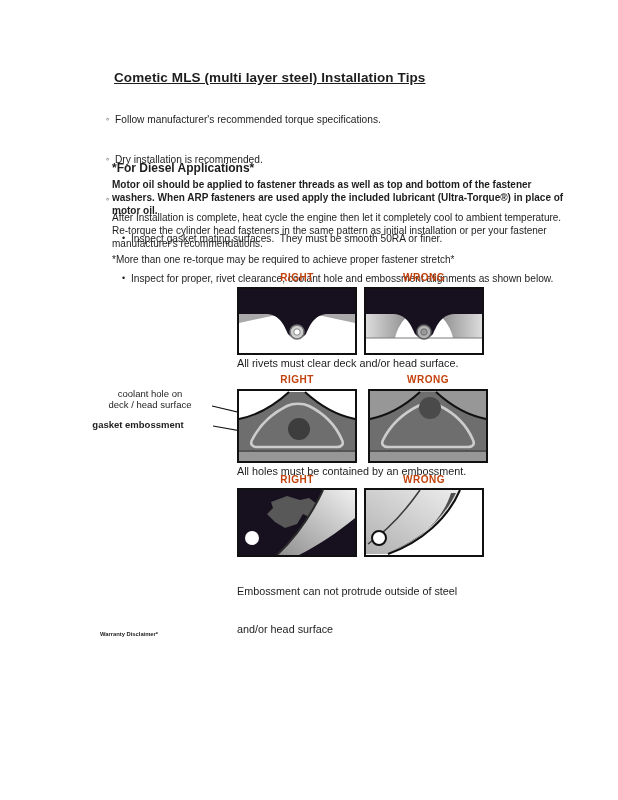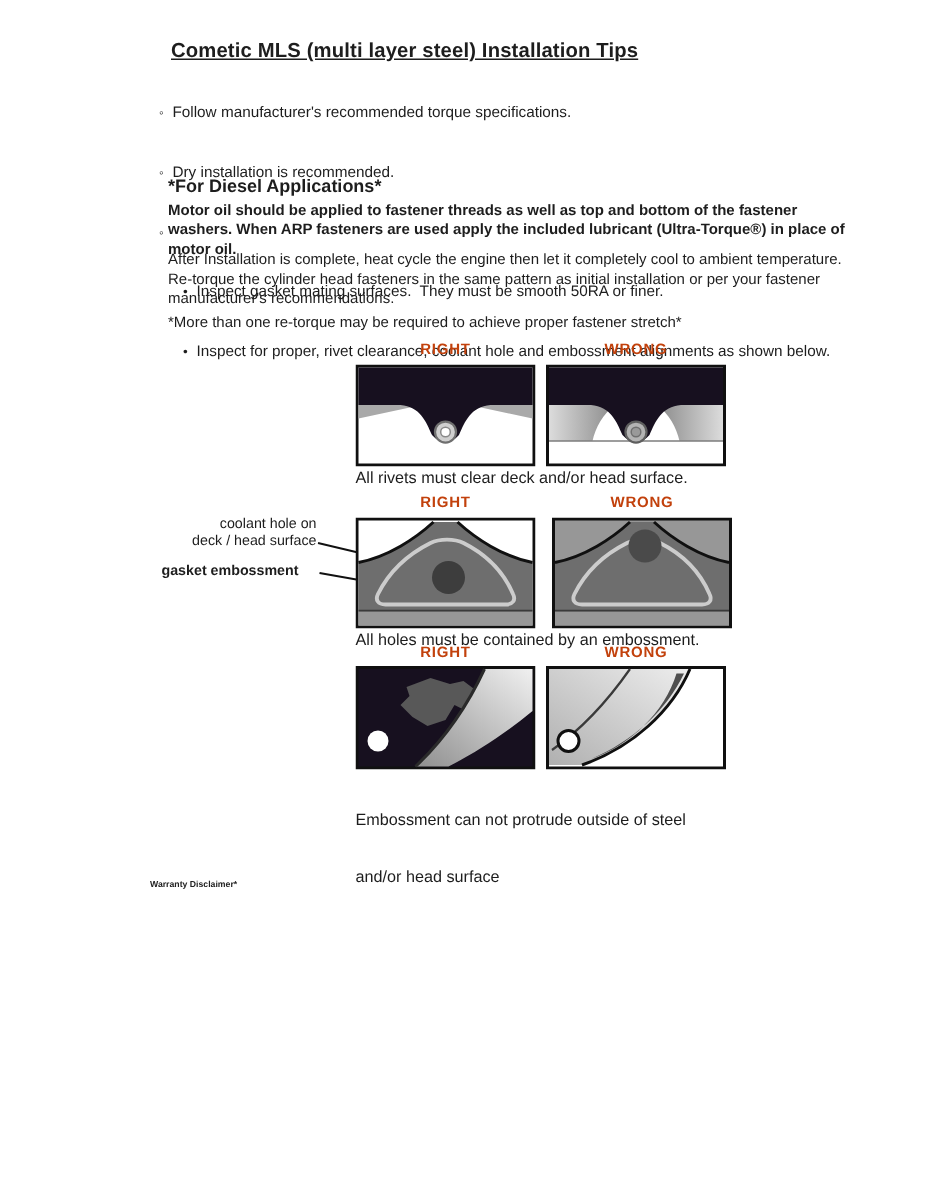--- a/index.html
+++ b/index.html
@@ -1,28 +1,28 @@
 <!DOCTYPE html>
 <html><head>
 <meta charset="utf-8">
 <style>
   html,body{margin:0;padding:0;}
   body{width:618px;height:800px;background:#ffffff;font-family:"Liberation Sans", sans-serif;color:#1d1d1d;}
-  .page{position:relative;width:618px;height:600px;background:#fff;overflow:hidden;}
+  .page{position:relative;width:618px;height:600px;background:#fff;overflow:hidden;margin-top:44px;}
   .abs{position:absolute;}
   .title{font-size:13.5px;font-weight:bold;text-decoration:underline;letter-spacing:.1px;}
   .bullets{font-size:10.2px;line-height:13.2px;white-space:pre-wrap;}
   .bullet-row{display:flex;}
   .marker{width:9px;flex:0 0 9px;font-size:9px;line-height:13.2px;}
   .sub{margin-left:16px;}
   .h2{font-size:12px;font-weight:bold;}
   .para{font-size:10px;line-height:13.2px;width:462px;white-space:pre-wrap;}
   .dlabel{width:120px;text-align:center;font-size:10px;font-weight:bold;color:#c2410c;letter-spacing:.5px;}
   .caption{font-size:10.8px;font-weight:normal;line-height:12.5px;white-space:pre-wrap;}
-  .ann{width:122px;text-align:right;font-size:9.5px;line-height:11px;}
+  .ann{width:122px;text-align:center;font-size:9.5px;line-height:11px;}
   .disc{width:424px;font-size:5.8px;line-height:6.3px;white-space:pre-wrap;color:#222;}
   .disc .dp{margin:0 0 6px 0;}
   .disc .dp0{margin:0;}
   .disc .dh{font-weight:bold;margin:0 0 6px 0;}
   .footer{font-size:11.5px;color:#2a2a2a;letter-spacing:.3px;}
   svg{display:block;}
 </style>
 </head>
 <body>
 

